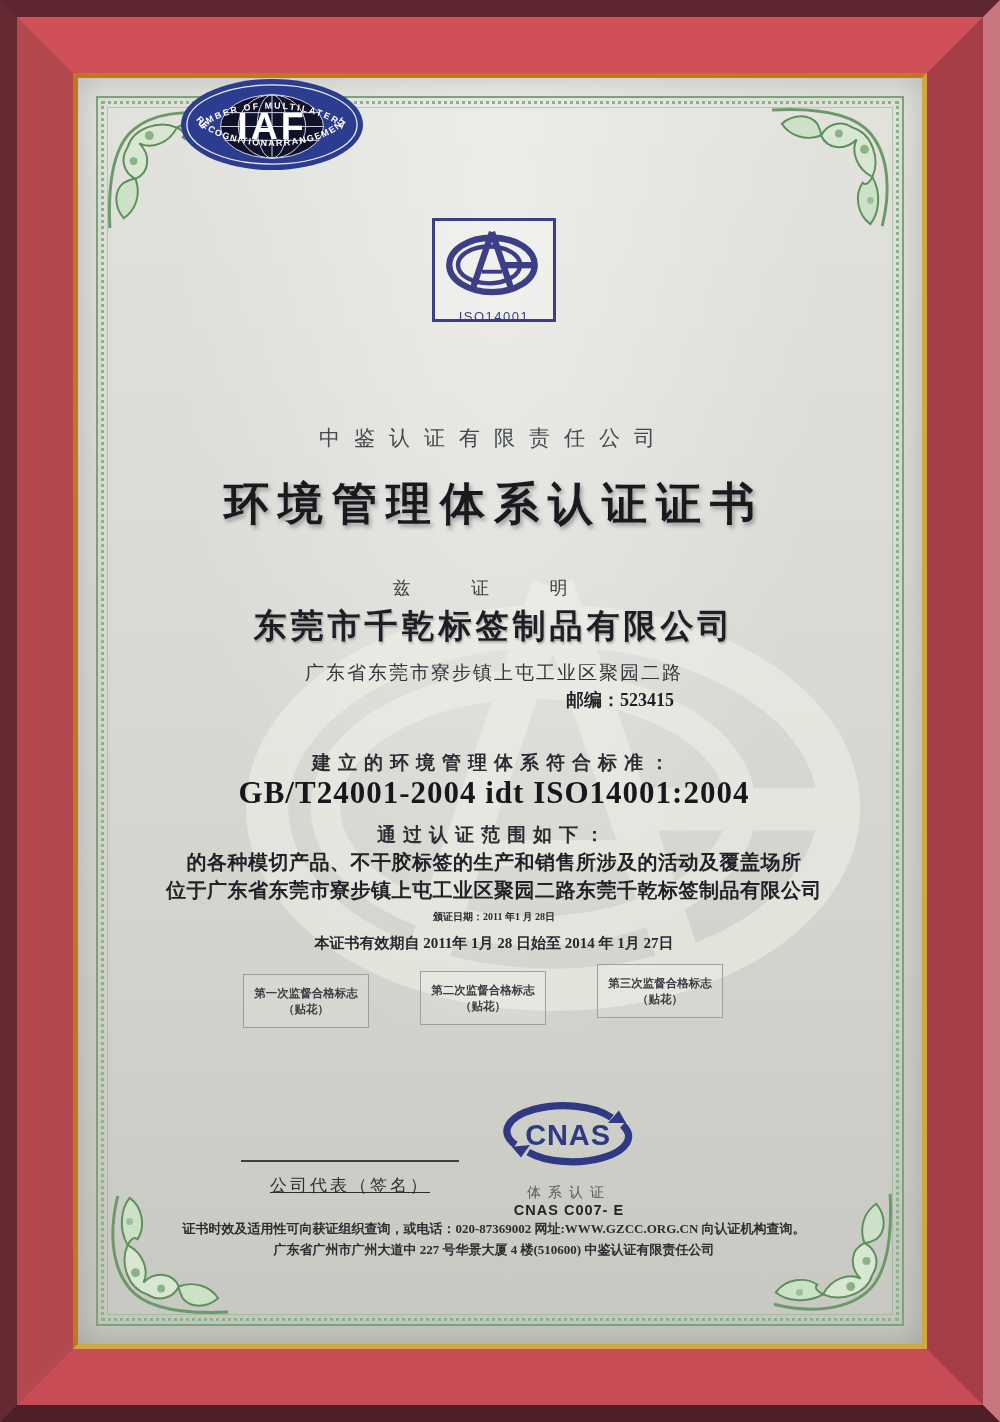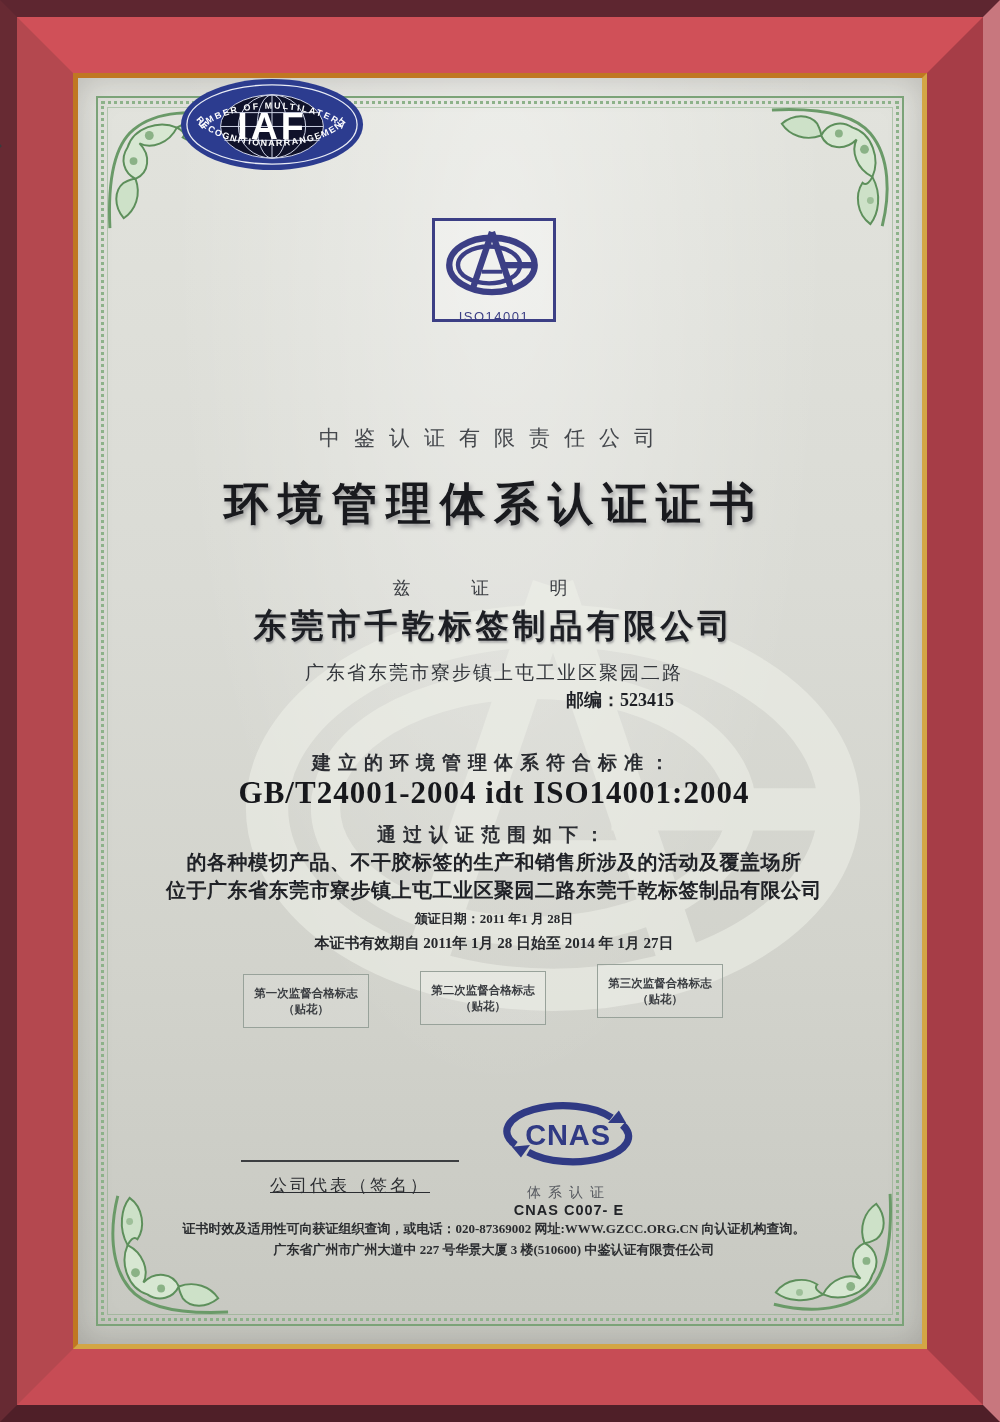--- a/index.html
+++ b/index.html
@@ -50,21 +50,21 @@
   .company{top:526px;font-size:33px;font-weight:600;letter-spacing:4px;color:#1d1f24;
            text-shadow:1px 2px 2px rgba(110,110,115,.5);}
   .address{top:582px;font-size:19px;letter-spacing:2px;color:#34373c;}
   .postal{top:610px;text-align:left!important;left:50%;width:auto!important;margin-left:72px;
           font-size:18px;font-weight:700;color:#1f2126;}
   .std-intro{top:672px;font-size:19px;font-weight:600;letter-spacing:7px;color:#2b2d32;}
   .standard{top:697px;font-size:31px;font-weight:700;letter-spacing:1px;color:#17181c;}
   .scope-intro{top:744px;font-size:19px;font-weight:600;letter-spacing:7px;color:#2b2d32;}
   .scope{top:770px;font-family:"Liberation Sans",sans-serif;font-weight:700;
          font-size:20px;line-height:28px;color:#202227;letter-spacing:.5px;}
-  .issue-date{top:832px;font-size:13px;font-weight:700;color:#26282c;}
+  .issue-date{top:832px;font-size:10px;font-weight:700;color:#26282c;}
   .validity{top:856px;font-size:15px;font-weight:700;color:#26282c;}
 
   .boxes{top:896px;left:171px;width:480px!important;display:flex;justify-content:space-between;}
   .stamp-box{width:126px;height:54px;border:1px solid #98a29a;box-sizing:border-box;
              display:flex;flex-direction:column;justify-content:center;
              font-size:11.5px;font-weight:700;color:#3a3d41;line-height:16px;background:rgba(255,255,255,.12);}
   .stamp-box:nth-child(2){transform:translateY(-3px);}
   .stamp-box:nth-child(3){transform:translateY(-10px);}
 
   .signature{left:50%;top:998px;margin-left:-250px;width:200px!important;height:78px;}
@@ -222,21 +222,21 @@
         </text>
         <text font-family="Liberation Sans, sans-serif" font-size="9" font-weight="bold" fill="#ffffff" letter-spacing="1.5">
           <textPath href="#iaf-bot" startOffset="50%" text-anchor="middle">RECOGNITIONARRANGEMENT</textPath>
         </text>
         <text x="95" y="62" text-anchor="middle" font-family="Liberation Sans, sans-serif" font-size="38" font-weight="bold" fill="#ffffff" letter-spacing="3">IAF</text>
       </svg>
 
       
       <div class="footer">
         <div>证书时效及适用性可向获证组织查询，或电话：020-87369002  网址:WWW.GZCC.ORG.CN 向认证机构查询。</div>
-        <div>广东省广州市广州大道中 227 号华景大厦 3 楼(510600)  中鉴认证有限责任公司</div>
+        <div>广东省广州市广州大道中 227 号华景大厦 4 楼(510600)  中鉴认证有限责任公司</div>
       </div>
 
     </div>
 
   </div>
         </div>
       </div>
     </div>
 </div>
 

